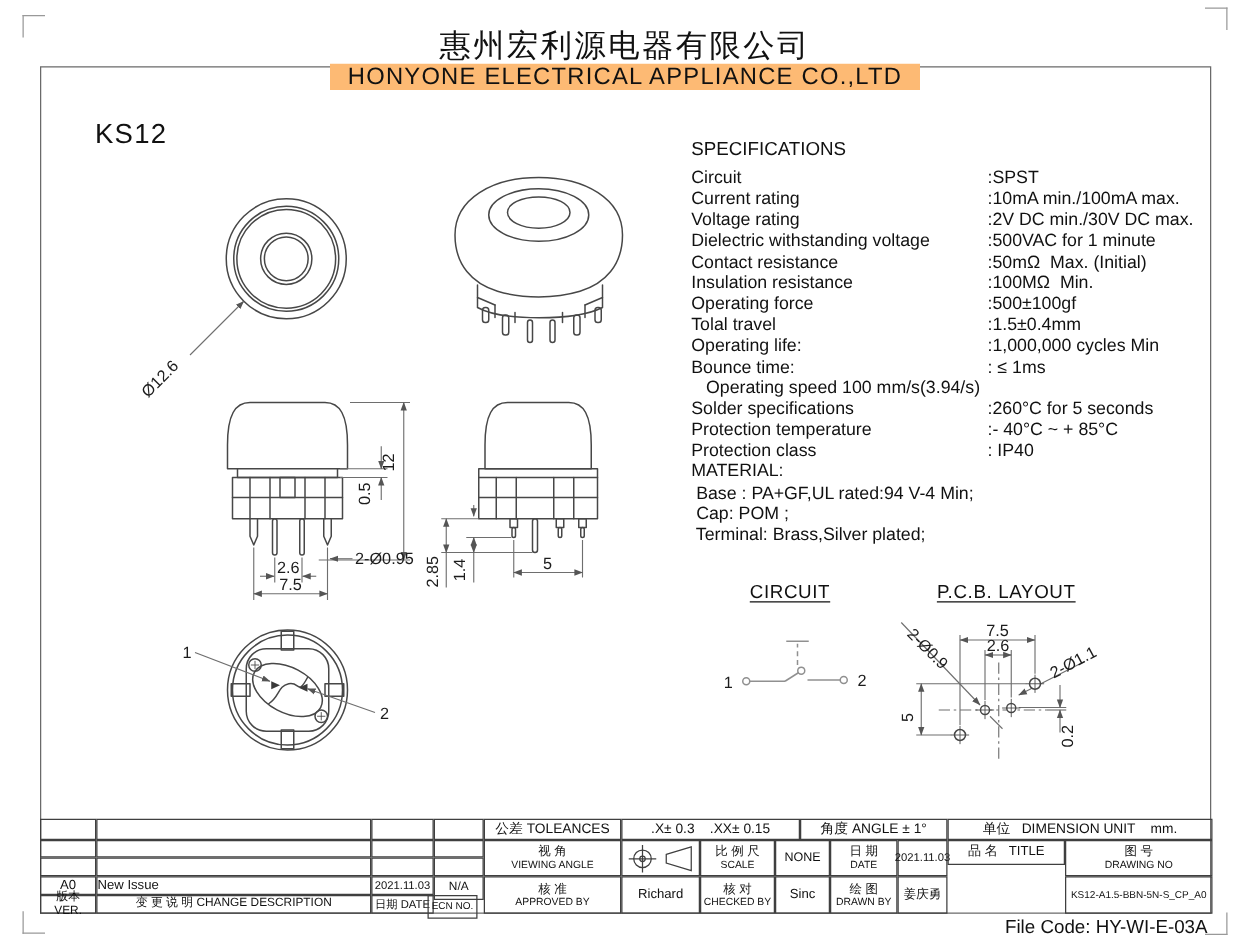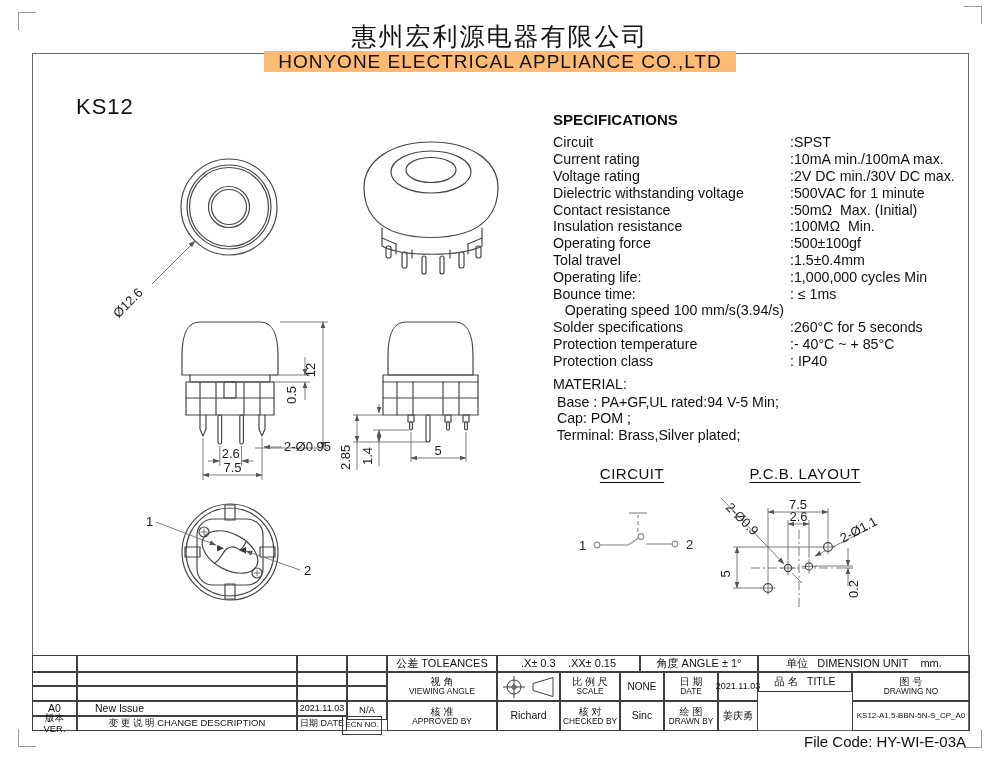--- a/index.html
+++ b/index.html
@@ -10,37 +10,37 @@
   .tl{border-top:1.5px solid #999;border-left:1.5px solid #999}
   .tr{border-top:1.5px solid #999;border-right:1.5px solid #999}
   .bl{border-bottom:1.5px solid #999;border-left:1.5px solid #999}
   .br{border-bottom:1.5px solid #999;border-right:1.5px solid #999}
   .cotitle-cn{position:absolute;left:0;top:20px;width:1000px;text-align:center;font-size:25px;letter-spacing:2px}
   .cotitle-en{position:absolute;left:0;top:51px;width:1000px;text-align:center;font-size:19px;letter-spacing:1px}
   .cotitle-en span{background:#fdba74;padding:0 14px}
   .model{position:absolute;left:76px;top:94px;font-size:22px;letter-spacing:1px}
   
   .specs{position:absolute;left:553px;top:111px;width:418px;font-size:14.2px}
-  .specs .st{font-weight:bold;font-size:15px;height:23px}
+  .specs .st{font-weight:normal;font-size:15px;height:23px}
   .srow{display:flex;height:16.8px;align-items:center}
   .srow .lb{width:237px;white-space:pre}
   .srow .vl{white-space:pre}
-  .mat{margin-top:7px}
+  .mat{}
   .mat div{height:16.8px;white-space:pre}
   .mat .mt{height:17.5px}
   
   .sechead{position:absolute;font-size:15px;text-align:center;text-decoration:underline;text-underline-offset:3px;letter-spacing:.5px}
   
   .cell{position:absolute;box-sizing:border-box;border:1px solid #3f3f3f;display:flex;flex-direction:column;
         align-items:center;justify-content:center;text-align:center;line-height:1.12}
   .cell .cn{font-size:10px}
   .cell .en{font-size:8.3px}
   .f11{font-size:11px}.f105{font-size:10.5px}.f10{font-size:10px}.f95{font-size:9.5px}.f9{font-size:9px}.f8{font-size:8px}
   .pre{white-space:pre}
-  .left{align-items:flex-start;padding-left:17px}
+  .left{align-items:flex-start;}
   .filecode{position:absolute;left:700px;top:733px;width:266px;text-align:right;font-size:15px}
   svg{position:absolute;overflow:visible}
   svg text{font-family:"Liberation Sans","DejaVu Sans",sans-serif}
   .ol{stroke:#474747;stroke-width:1.2;fill:none;stroke-linejoin:round;stroke-linecap:round}
   .thin{stroke:#6e6e6e;stroke-width:.9;fill:none}
   .gray{stroke:#909090;stroke-width:1.2;fill:none}
   .dt{font-size:13px;fill:#1c1c1c}
 </style>
 </head>
 <body>
@@ -255,21 +255,21 @@
     <div class="srow">
         <span class="lb">Protection temperature</span>
         <span class="vl">:- 40°C ~ + 85°C</span>
       </div>
     <div class="srow">
         <span class="lb">Protection class</span>
         <span class="vl">: IP40</span>
       </div>
     <div class="mat">
       <div class="mt">MATERIAL:</div>
-      <div> Base : PA+GF,UL rated:94 V-5 Min;</div>
+      <div> Base : PA+GF,UL rated:94 V-4 Min;</div>
       <div> Cap: POM ;</div>
       <div> Terminal: Brass,Silver plated;</div>
     </div>
   </div>
 
   <div class="sechead" style="left:557px;top:465px;width:150px">CIRCUIT</div>
   <svg style="left:565px;top:498px" width="140" height="65">
     <g class="gray">
       <circle cx="32" cy="47" r="2.8"></circle>
       <line x1="35" y1="47" x2="63" y2="47"></line>

